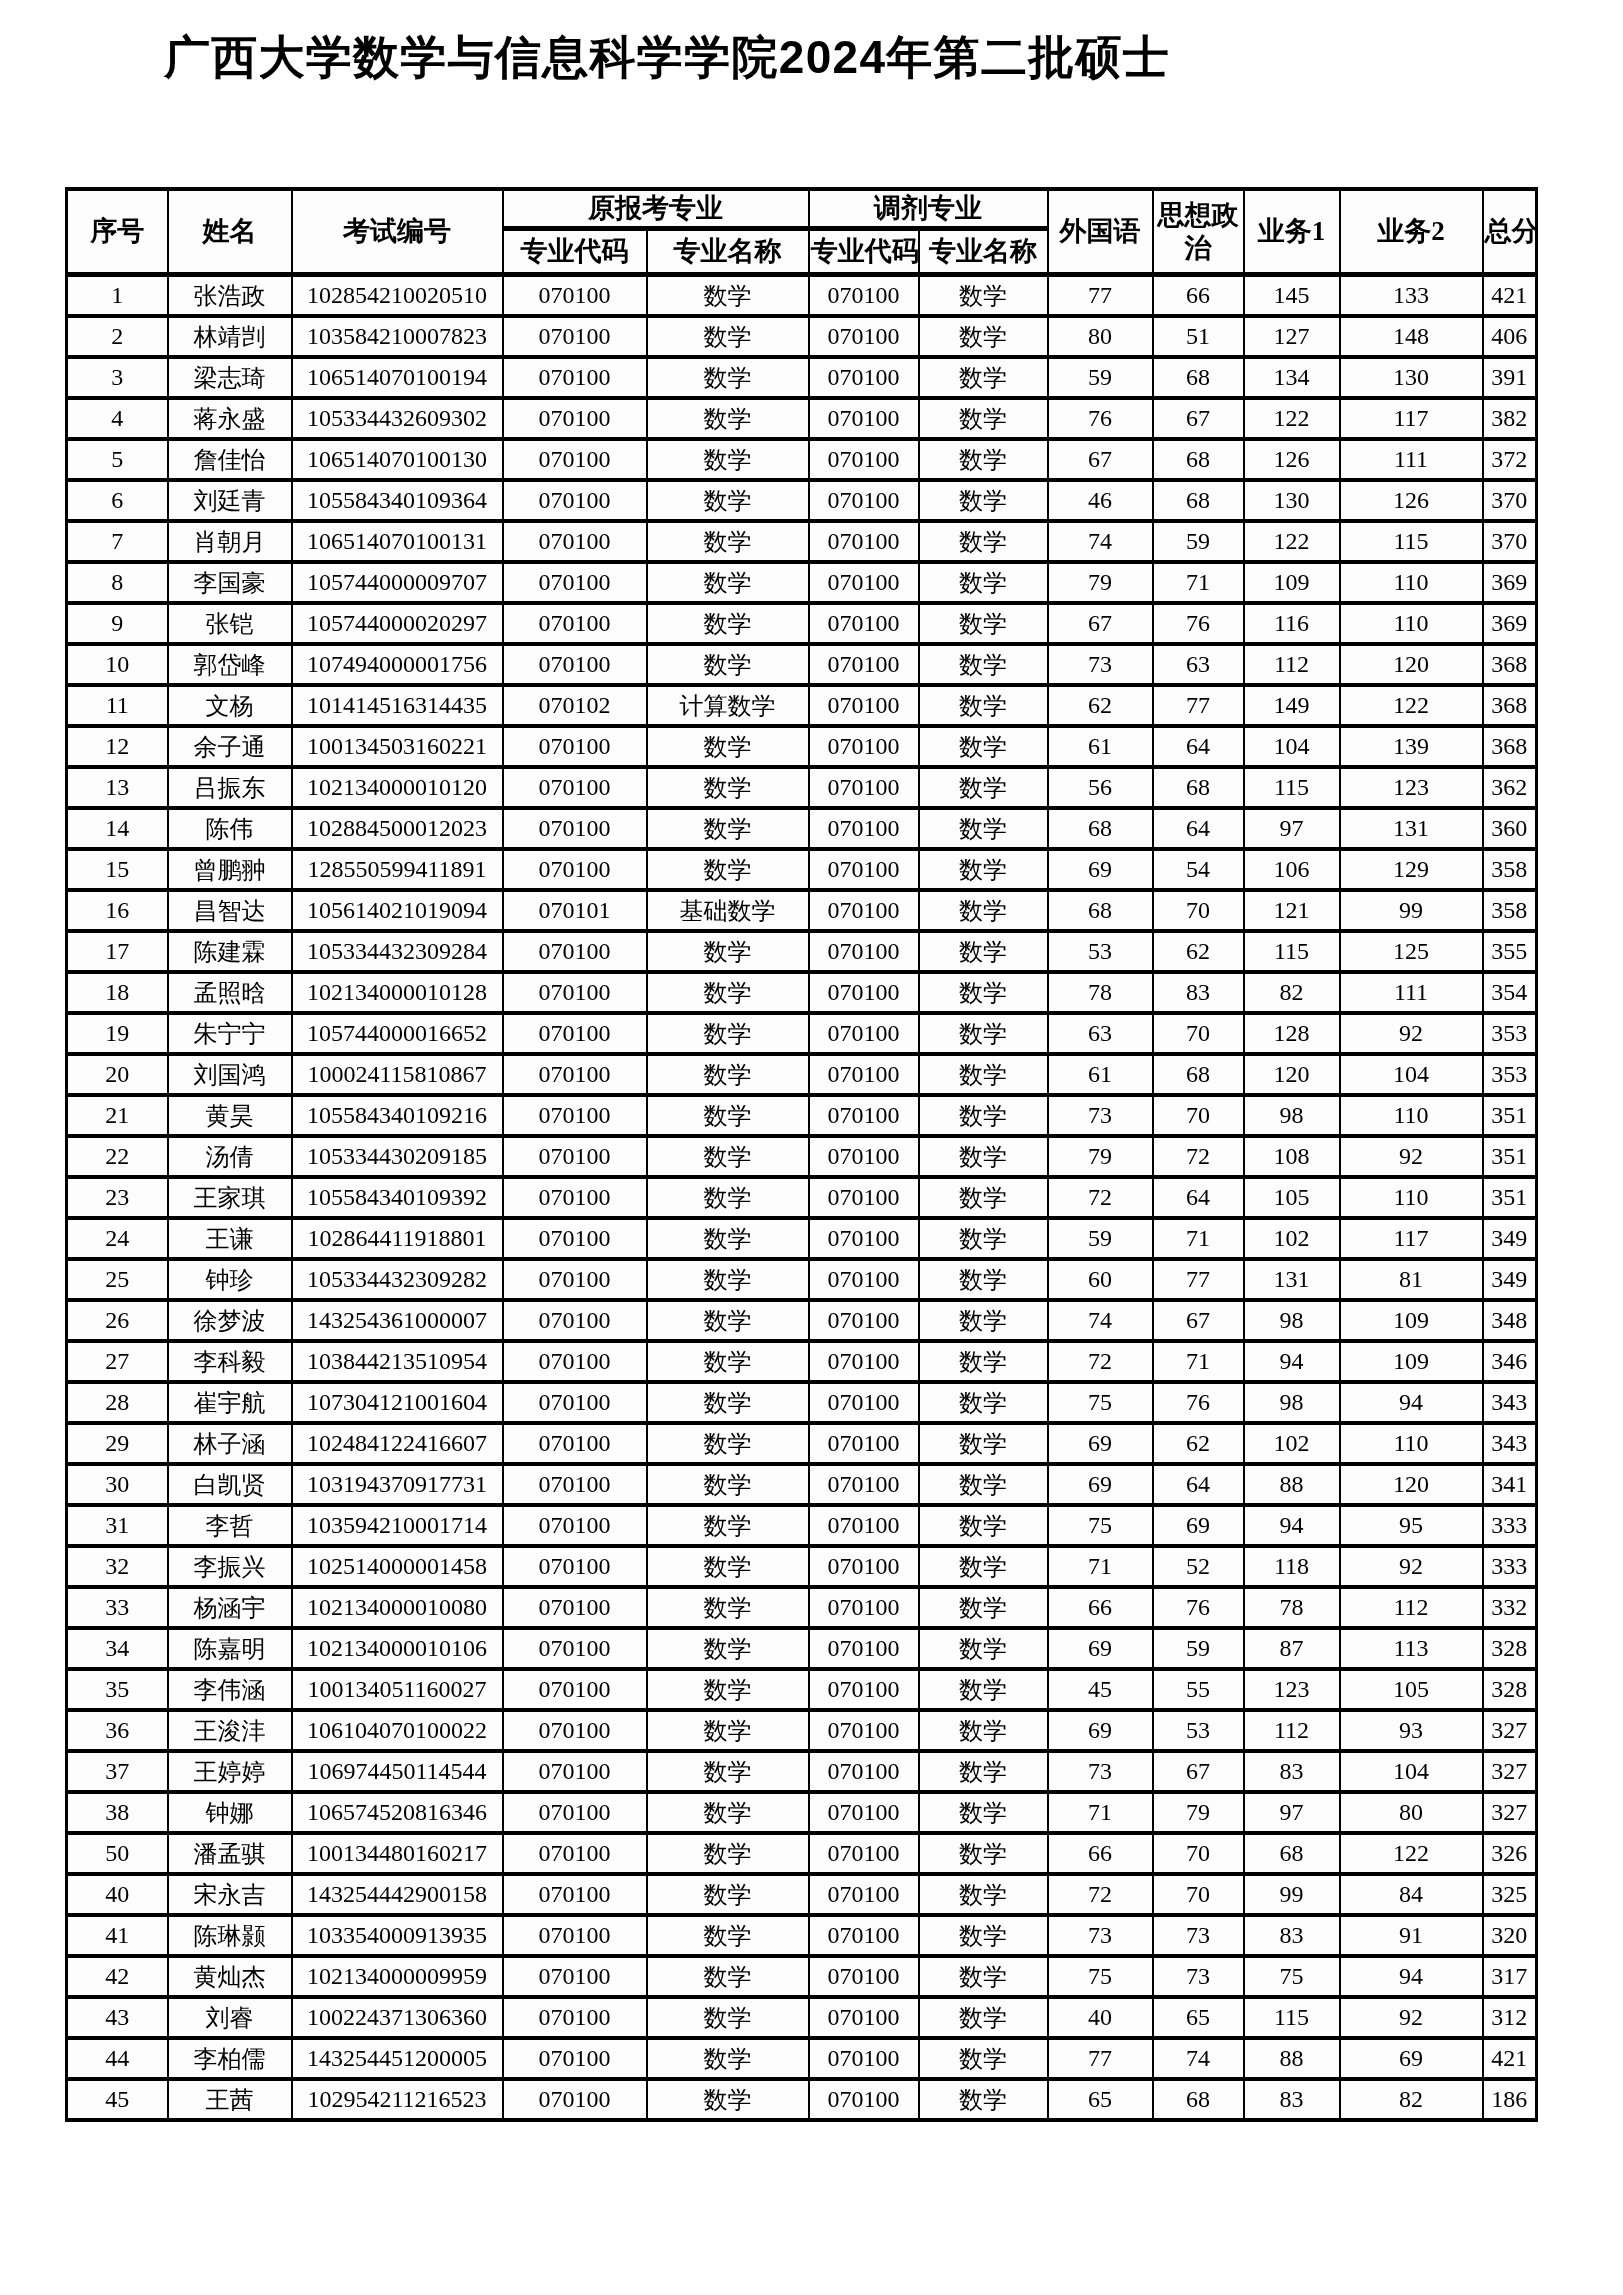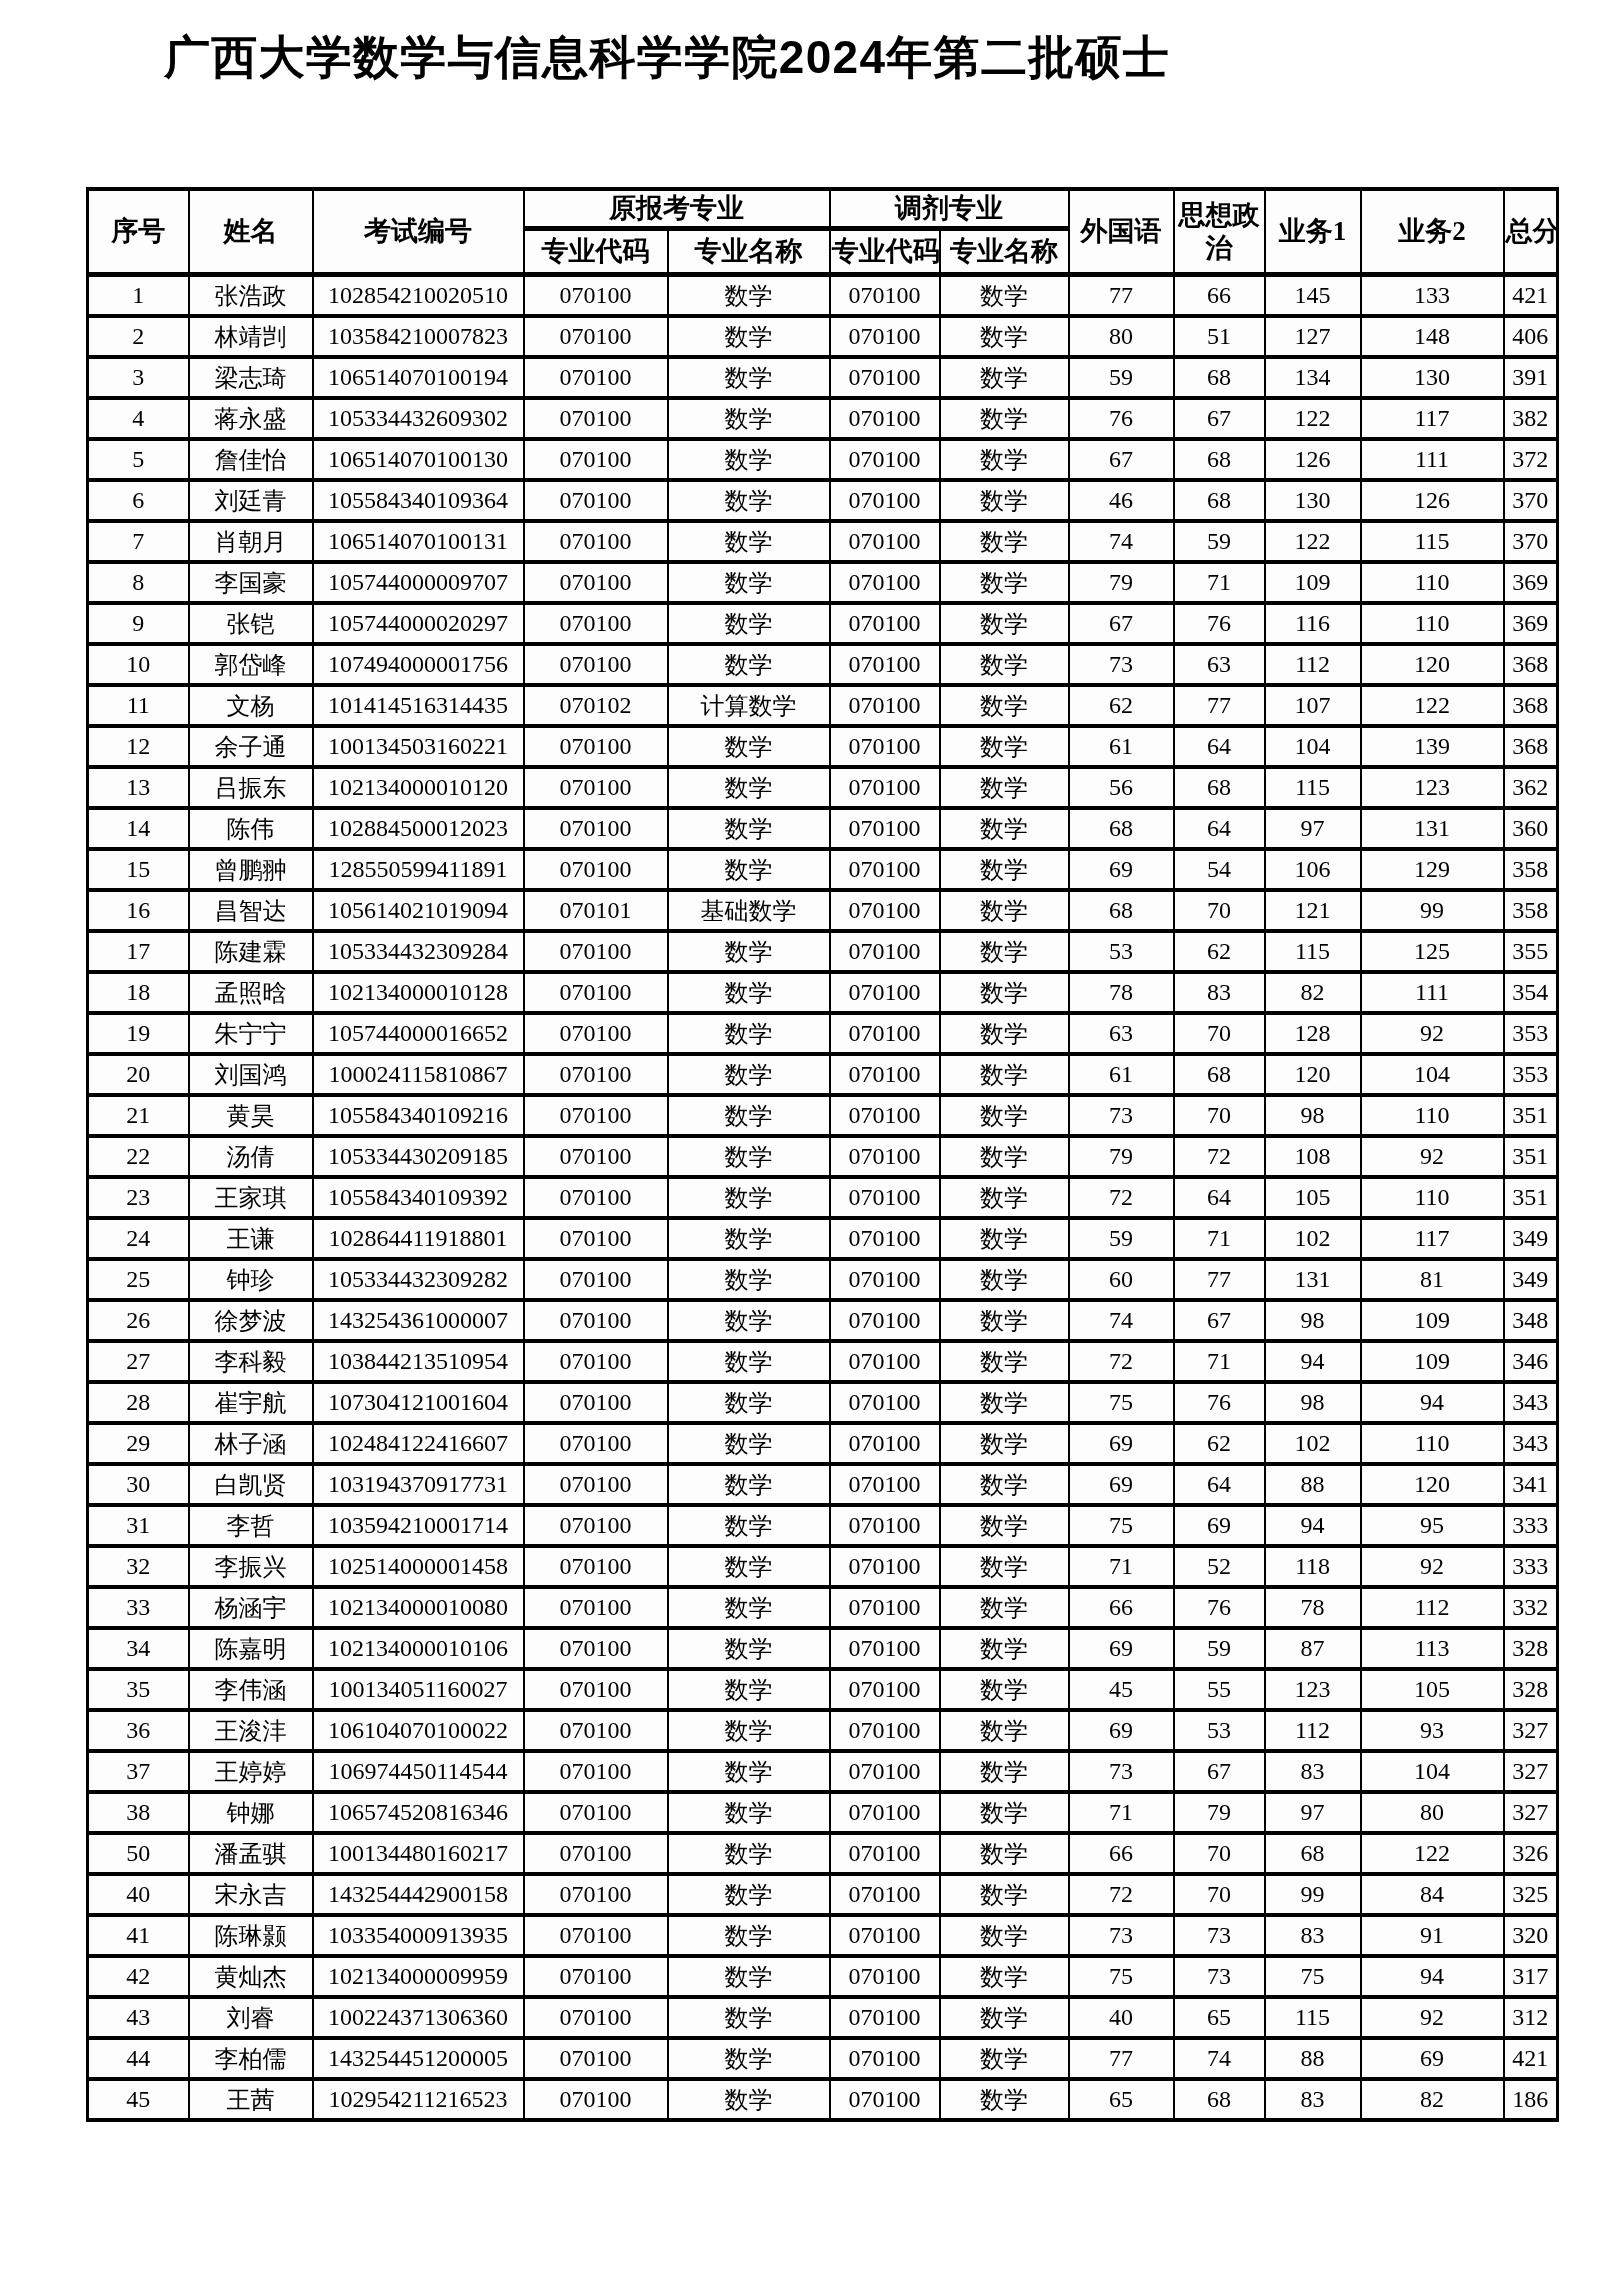--- a/index.html
+++ b/index.html
@@ -22,21 +22,21 @@
     text-align: center;
     font-family: "Liberation Sans", "DejaVu Sans", sans-serif;
     font-size: 46px;
     font-weight: bold;
     line-height: 60px;
     margin: 0;
     letter-spacing: 1.3px;
   }
   table.roster {
     position: absolute;
-    left: 86px;
+    left: 65px;
     top: 187px;
     width: 1471px;
     border-collapse: collapse;
     table-layout: fixed;
     background: #fdfdfd;
     border: 3.8px solid #000;
   }
   .roster th, .roster td {
     border-left: 2.5px solid #000;
     border-right: 2.5px solid #000;
@@ -249,21 +249,21 @@
       <tr>
         <td>11</td>
         <td>文杨</td>
         <td>101414516314435</td>
         <td>070102</td>
         <td>计算数学</td>
         <td>070100</td>
         <td>数学</td>
         <td>62</td>
         <td>77</td>
-        <td>107</td>
+        <td>149</td>
         <td>122</td>
         <td>368</td>
       </tr>
       <tr>
         <td>12</td>
         <td>余子通</td>
         <td>100134503160221</td>
         <td>070100</td>
         <td>数学</td>
         <td>070100</td>

